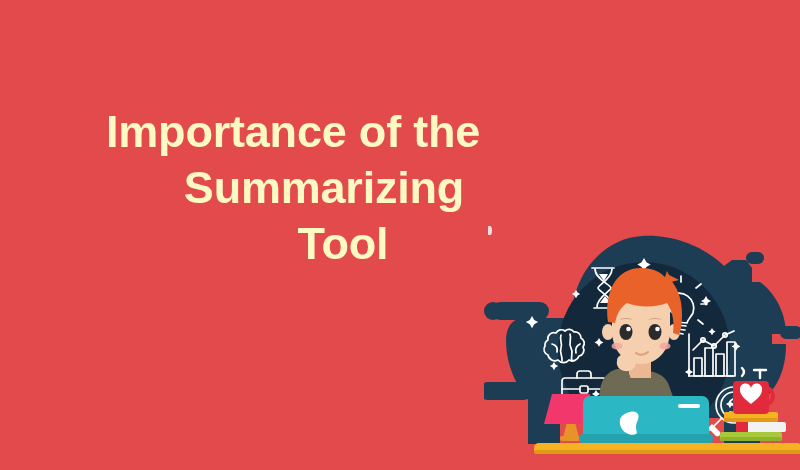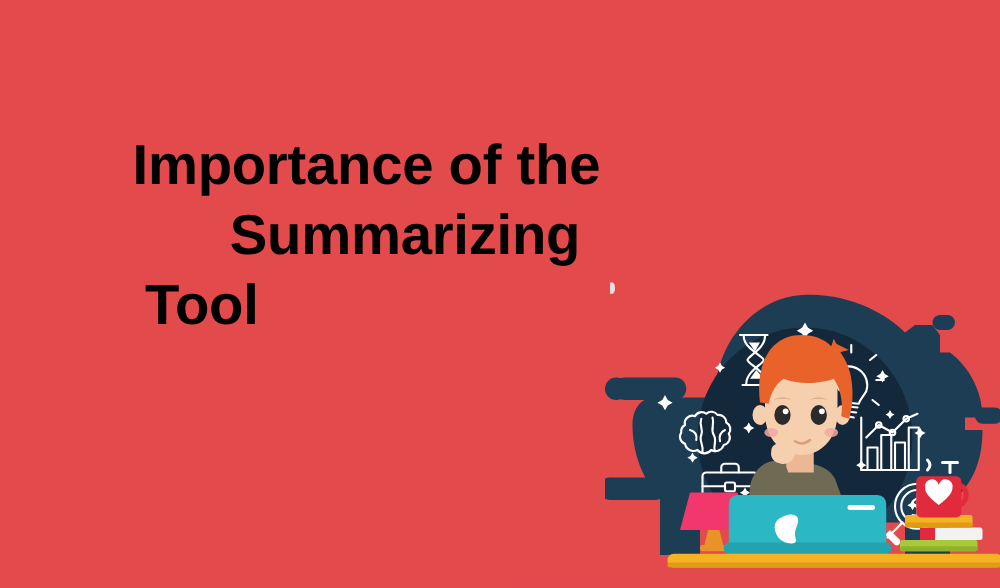--- a/index.html
+++ b/index.html
@@ -12,32 +12,32 @@
   #banner{
     position:relative;width:800px;height:470px;
     background:#e24a4c;
   }
 
   
   #headline{
     position:absolute;
     left:60px; top:104px; width:510px;
     text-align:center;
-    color:#000000;
+    color:#fef9c3;
     font-weight:bold;
     font-size:45px;
     line-height:56px;
     letter-spacing:-0.2px;
     z-index:40;
     -webkit-font-smoothing:antialiased;
   }
   #headline .hl-line{display:block;white-space:nowrap;}
   #headline .hl-1{text-align:left;padding-left:46px;}
   #headline .hl-2{padding-left:18px;}
-  #headline .hl-3{text-align:left;padding-left:56px;}
+  #headline .hl-3{text-align:center;padding-left:56px;}
 
   
   #illustration{
     position:absolute;
     left:484px; top:222px;
     width:316px; height:248px;
     z-index:10;
   }
   #illustration svg{display:block;width:316px;height:248px;}
 

